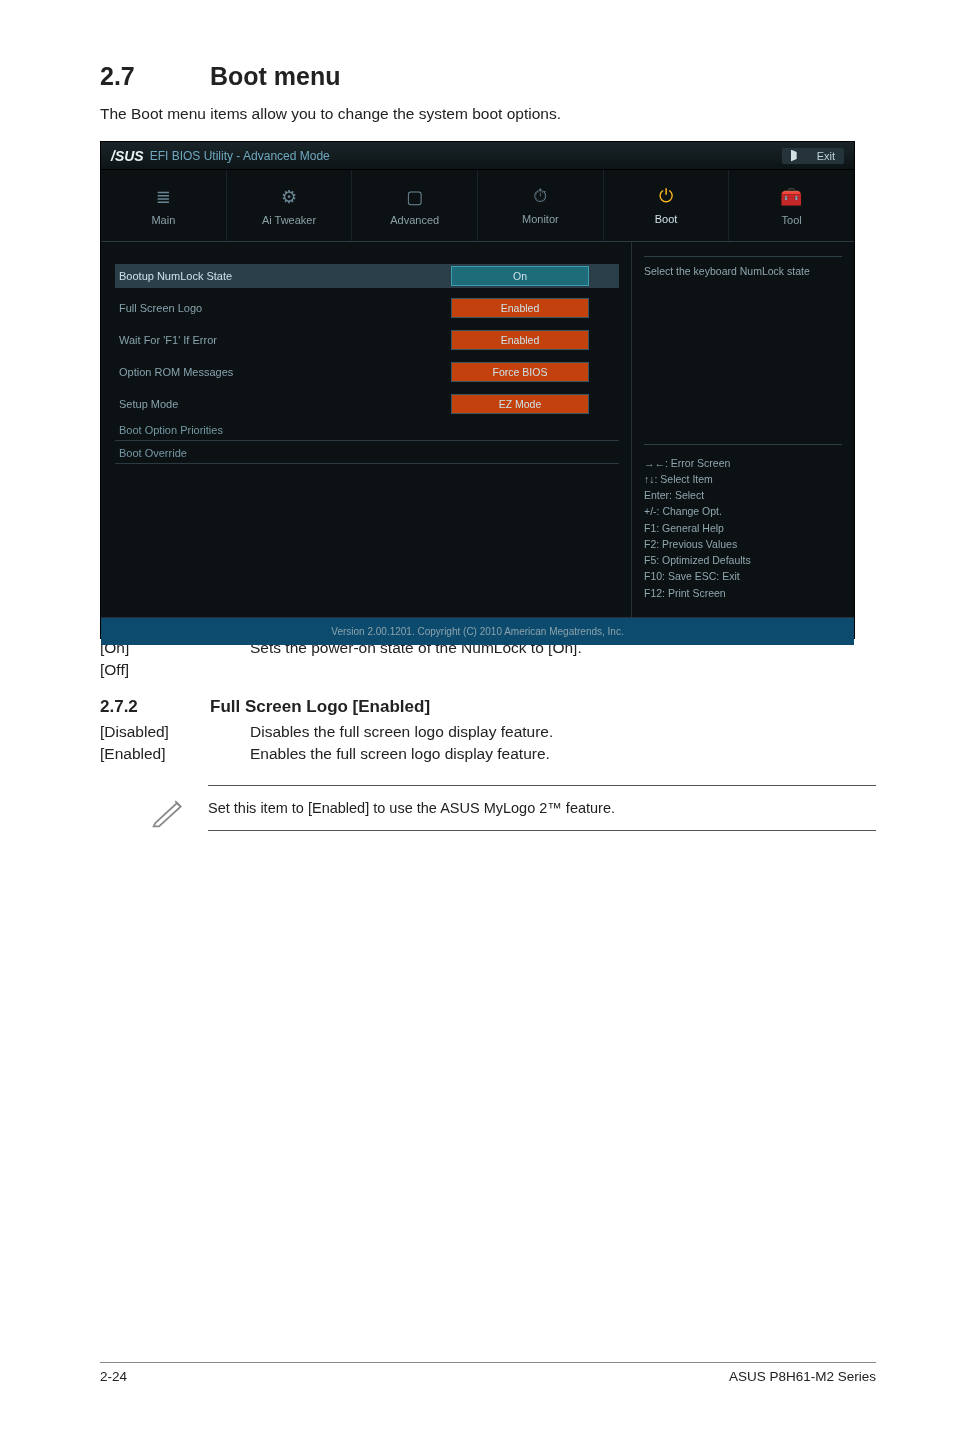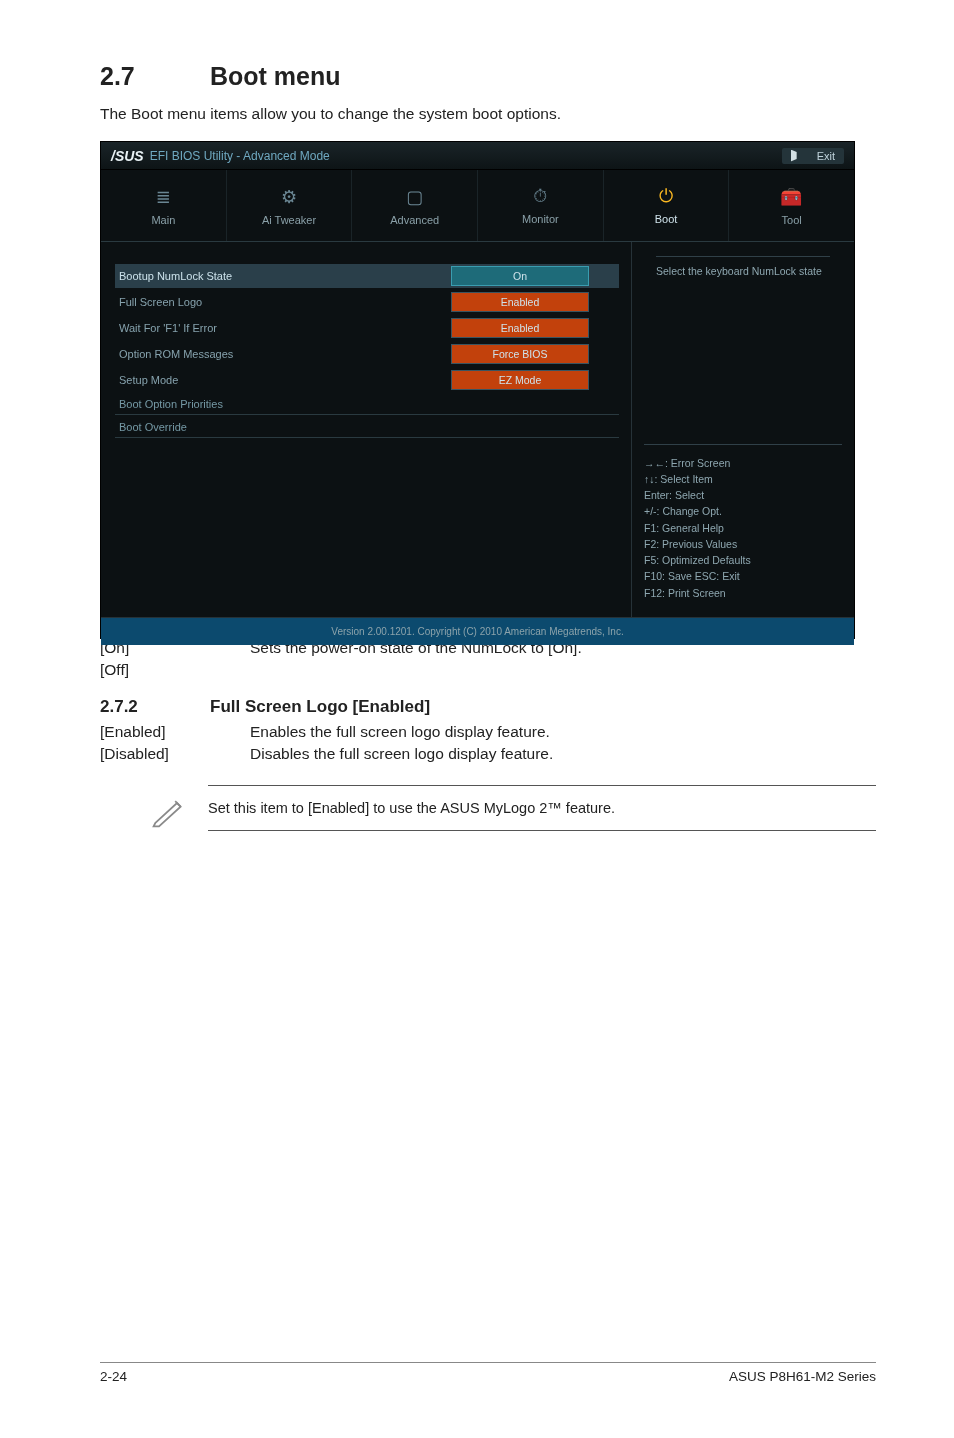--- a/index.html
+++ b/index.html
@@ -103,31 +103,31 @@
     display: flex;
     height: 375px;
   }
   .left-pane {
     width: 530px;
     padding: 22px 12px 12px 14px;
     font-size: 11px;
   }
   .right-pane {
     flex: 1;
-    padding: 14px 24px;
+    padding: 14px 12px;
     font-size: 10.5px;
     color: #8ea7b0;
     border-left: 1px solid #263238;
     position: relative;
   }
   .setting-row {
     display: flex;
     align-items: center;
     height: 24px;
-    margin-bottom: 2px;
+    margin-bottom: 8px;
   }
   .setting-row.selected {
     background: #2a3f4a;
   }
   .setting-label {
     flex: 1;
     color: #86a2ad;
     padding-left: 4px;
   }
   .setting-row.selected .setting-label {
@@ -326,26 +326,26 @@
     <span>Sets the power-on state of the NumLock to [On].</span>
   </div>
   <div class="def-row">
     <span class="def-key">[Off]</span>
   </div>
 
   <h3 class="subsection-title">
     <span class="num">2.7.2</span><span>Full Screen Logo [Enabled]</span>
   </h3>
   <div class="def-row">
+    <span class="def-key">[Disabled]</span>
+    <span>Disables the full screen logo display feature.</span>
+  </div>
+  <div class="def-row">
     <span class="def-key">[Enabled]</span>
     <span>Enables the full screen logo display feature.</span>
-  </div>
-  <div class="def-row">
-    <span class="def-key">[Disabled]</span>
-    <span>Disables the full screen logo display feature.</span>
   </div>
 
   <div class="note-box">
     <svg class="note-icon" viewBox="0 0 40 40">
       <path d="M6 32 L30 10 L34 14 L10 36 L4 36 Z" fill="none" stroke="#8a8a8a" stroke-width="2"></path>
       <path d="M28 8 L34 14" stroke="#8a8a8a" stroke-width="2"></path>
     </svg>
     <span>Set this item to [Enabled] to use the ASUS MyLogo 2™ feature.</span>
   </div>
 </div>

